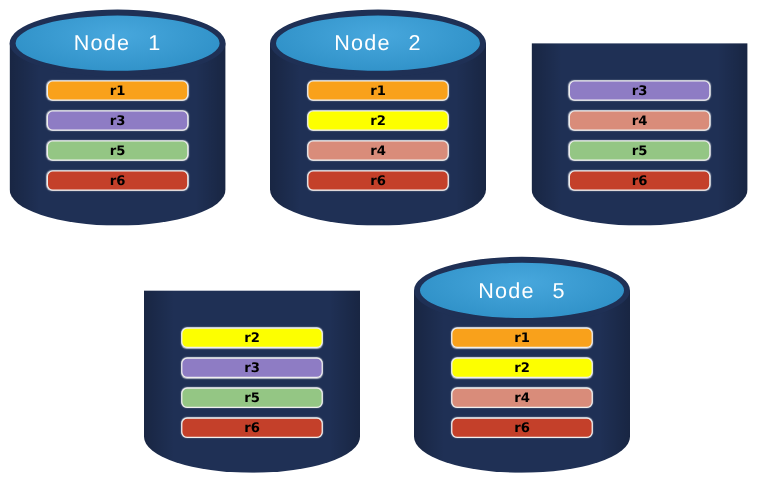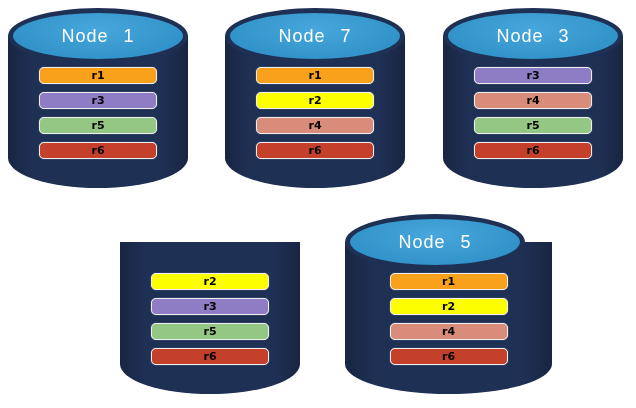--- a/index.html
+++ b/index.html
@@ -100,42 +100,39 @@
       <span class="bar-label">r5</span>
     </div>
         <div class="bar" style="background: rgb(196, 64, 42);">
       <span class="bar-label">r6</span>
     </div>
       </div>
     </div>
     <div class="node" style="left: 225px; top: 8px;">
       <div class="cyl-body"></div>
       <div class="cyl-top">
-        <span class="node-label">Node 7</span>
+        <span class="node-label">Node 2</span>
       </div>
       <div class="bars">
         <div class="bar" style="background: rgb(249, 161, 27);">
       <span class="bar-label">r1</span>
     </div>
         <div class="bar" style="background: rgb(253, 255, 0);">
       <span class="bar-label">r2</span>
     </div>
         <div class="bar" style="background: rgb(217, 140, 122);">
       <span class="bar-label">r4</span>
     </div>
         <div class="bar" style="background: rgb(196, 64, 42);">
       <span class="bar-label">r6</span>
     </div>
       </div>
     </div>
     <div class="node" style="left: 443px; top: 8px;">
       <div class="cyl-body"></div>
-      <div class="cyl-top">
-        <span class="node-label">Node 3</span>
-      </div>
       <div class="bars">
         <div class="bar" style="background: rgb(142, 124, 196);">
       <span class="bar-label">r3</span>
     </div>
         <div class="bar" style="background: rgb(217, 140, 122);">
       <span class="bar-label">r4</span>
     </div>
         <div class="bar" style="background: rgb(148, 198, 132);">
       <span class="bar-label">r5</span>
     </div>
@@ -154,21 +151,21 @@
       <span class="bar-label">r3</span>
     </div>
         <div class="bar" style="background: rgb(148, 198, 132);">
       <span class="bar-label">r5</span>
     </div>
         <div class="bar" style="background: rgb(196, 64, 42);">
       <span class="bar-label">r6</span>
     </div>
       </div>
     </div>
-    <div class="node" style="left: 345px; top: 214px; padding-left: 27px;">
+    <div class="node" style="left: 345px; top: 214px;">
       <div class="cyl-body"></div>
       <div class="cyl-top">
         <span class="node-label">Node 5</span>
       </div>
       <div class="bars">
         <div class="bar" style="background: rgb(249, 161, 27);">
       <span class="bar-label">r1</span>
     </div>
         <div class="bar" style="background: rgb(253, 255, 0);">
       <span class="bar-label">r2</span>

